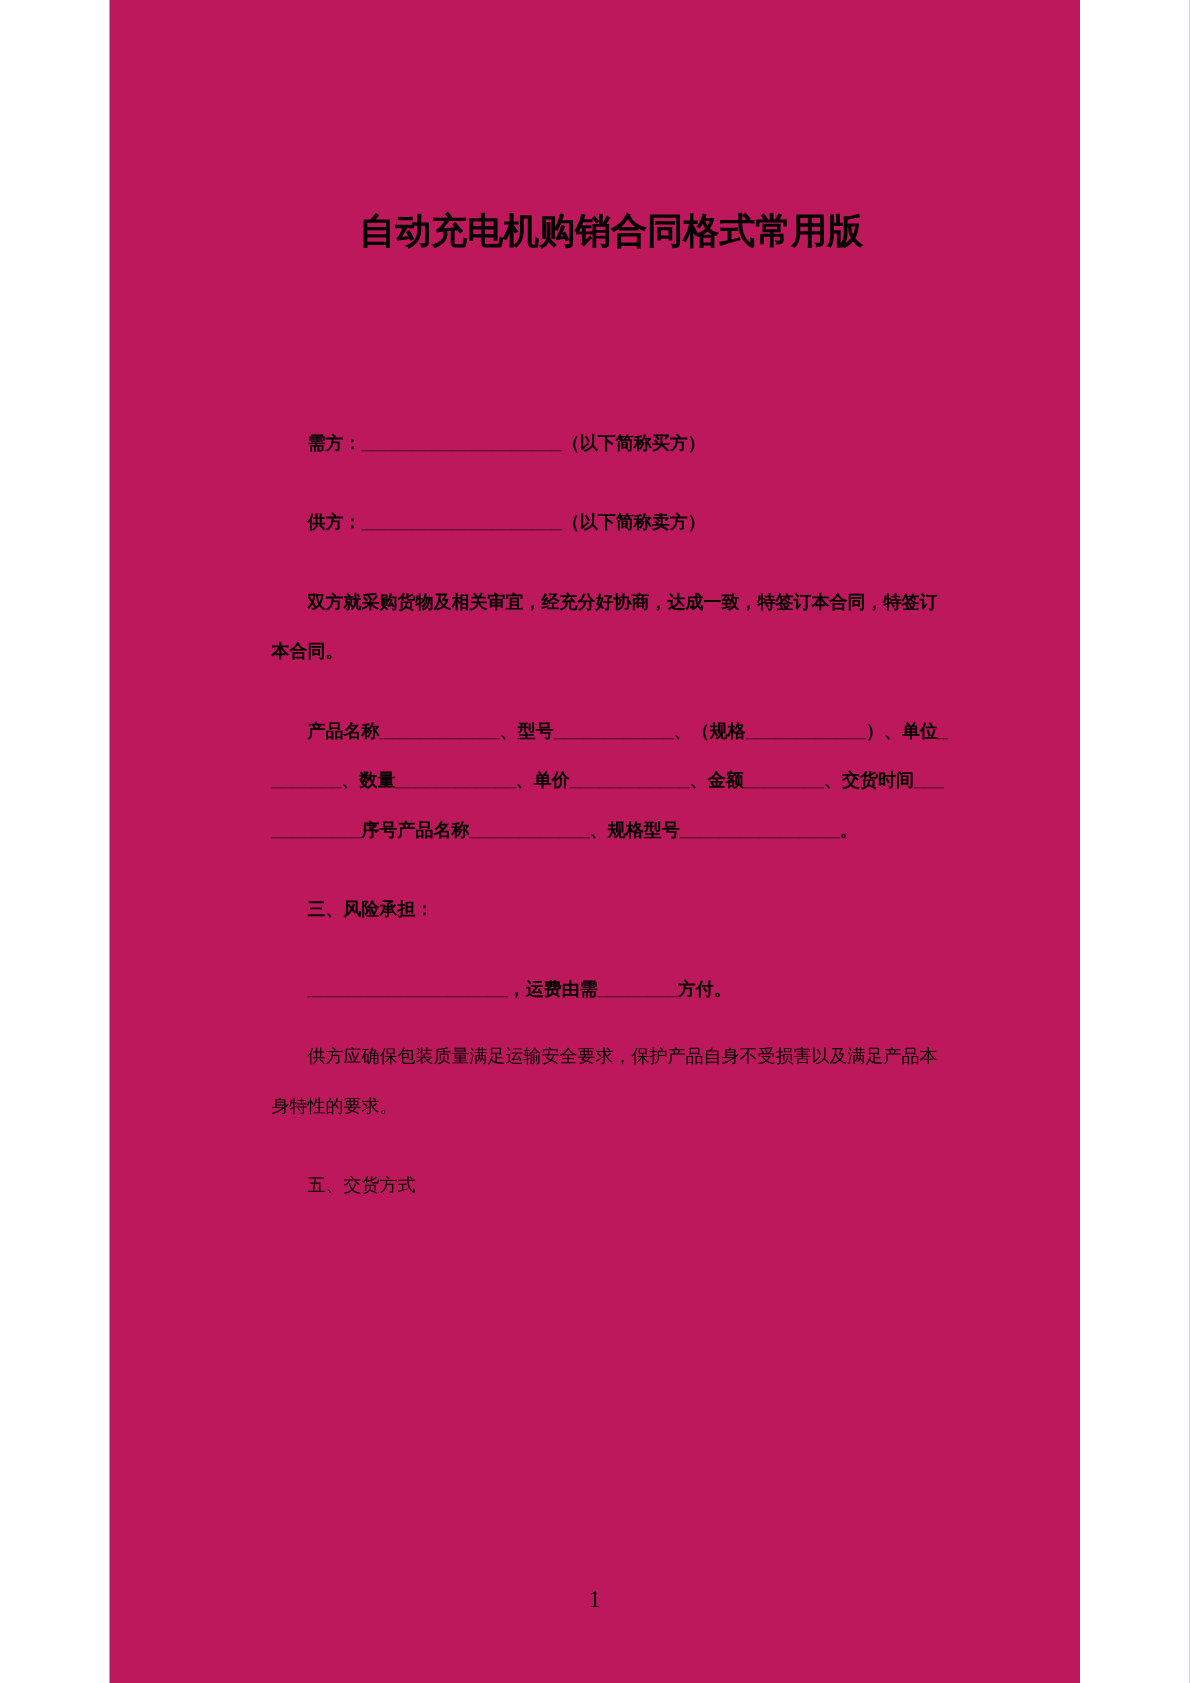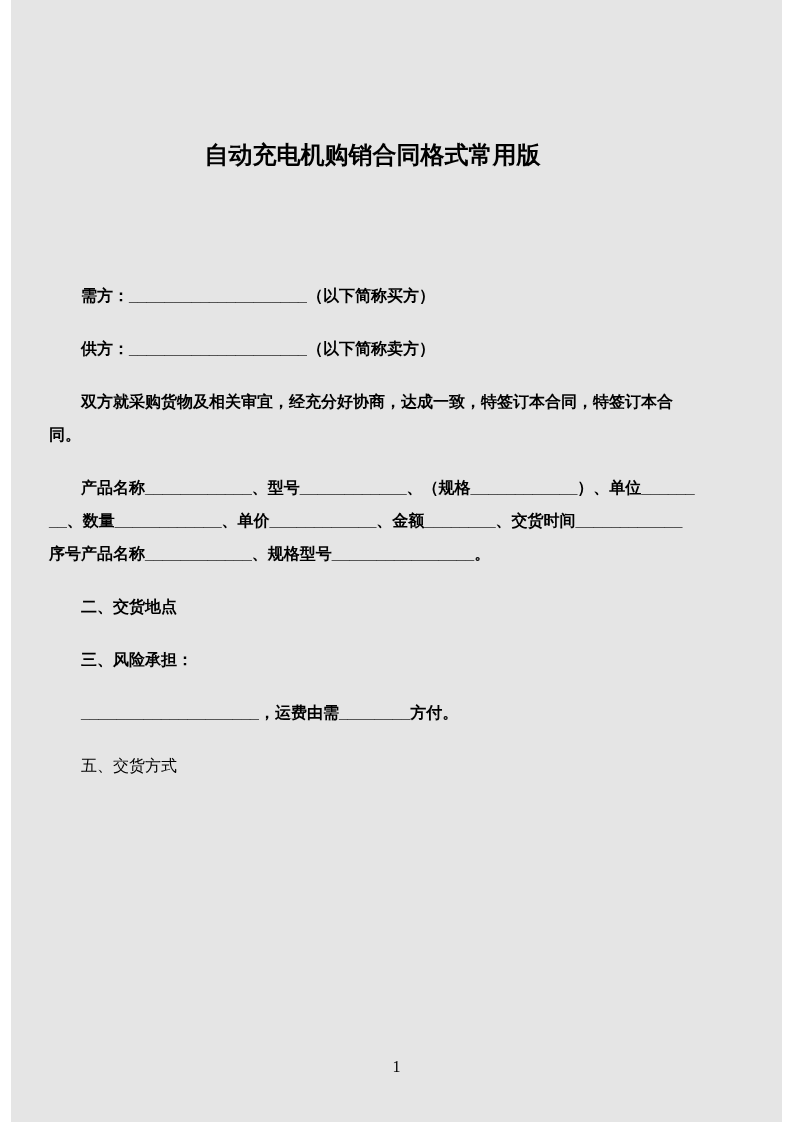--- a/index.html
+++ b/index.html
@@ -2,39 +2,39 @@
 <html lang="zh"><head>
 <meta charset="utf-8">
 <style>
   html, body {
     margin: 0;
     padding: 0;
     background: #ffffff;
   }
   .page {
     position: relative;
-    width: 771px;
+    width: 647px;
     height: 1122px;
     margin: 0 auto;
-    background: #e5e5e5;
+    background: #be185d;
     color: #000000;
     font-family: "Liberation Sans", sans-serif;
     box-sizing: border-box;
-    padding: 137px 86px 0 38px;
+    padding: 137px 86px 0 108px;
     overflow: hidden;
   }
   .doc-title {
     font-size: 24px;
     line-height: 36px;
     font-weight: bold;
     text-align: center;
     margin: 0 0 106px 0;
   }
   .para {
-    font-size: 16px;
+    font-size: 12px;
     line-height: 33px;
     margin: 0 0 20px 0;
     text-indent: 2em;
     word-break: break-all;
     font-weight: normal;
   }
   .bold {
     font-weight: bold;
   }
   .gap-before {
@@ -64,26 +64,26 @@
 
   <p class="para bold">需方：____________________（以下简称买方）</p>
 
   <p class="para bold">供方：____________________（以下简称卖方）</p>
 
   <p class="para bold">双方就采购货物及相关审宜，经充分好协商，达成一致，特签订本合同，特签订本合同。</p>
 
 
   <p class="para bold">产品名称____________、型号____________、（规格____________）、单位________、数量____________、单价____________、金额________、交货时间____________序号产品名称____________、规格型号________________。</p>
 
-  <p class="para bold">二、交货地点</p>
 
 
   <p class="para bold">三、风险承担：</p>
 
   <p class="para bold">____________________，运费由需________方付。</p>
 
 
+  <p class="para pull-up">供方应确保包装质量满足运输安全要求，保护产品自身不受损害以及满足产品本身特性的要求。</p>
 
   <p class="para">五、交货方式</p>
 
   <div class="page-number">1</div>
 
 </div>
 
 </body></html>

